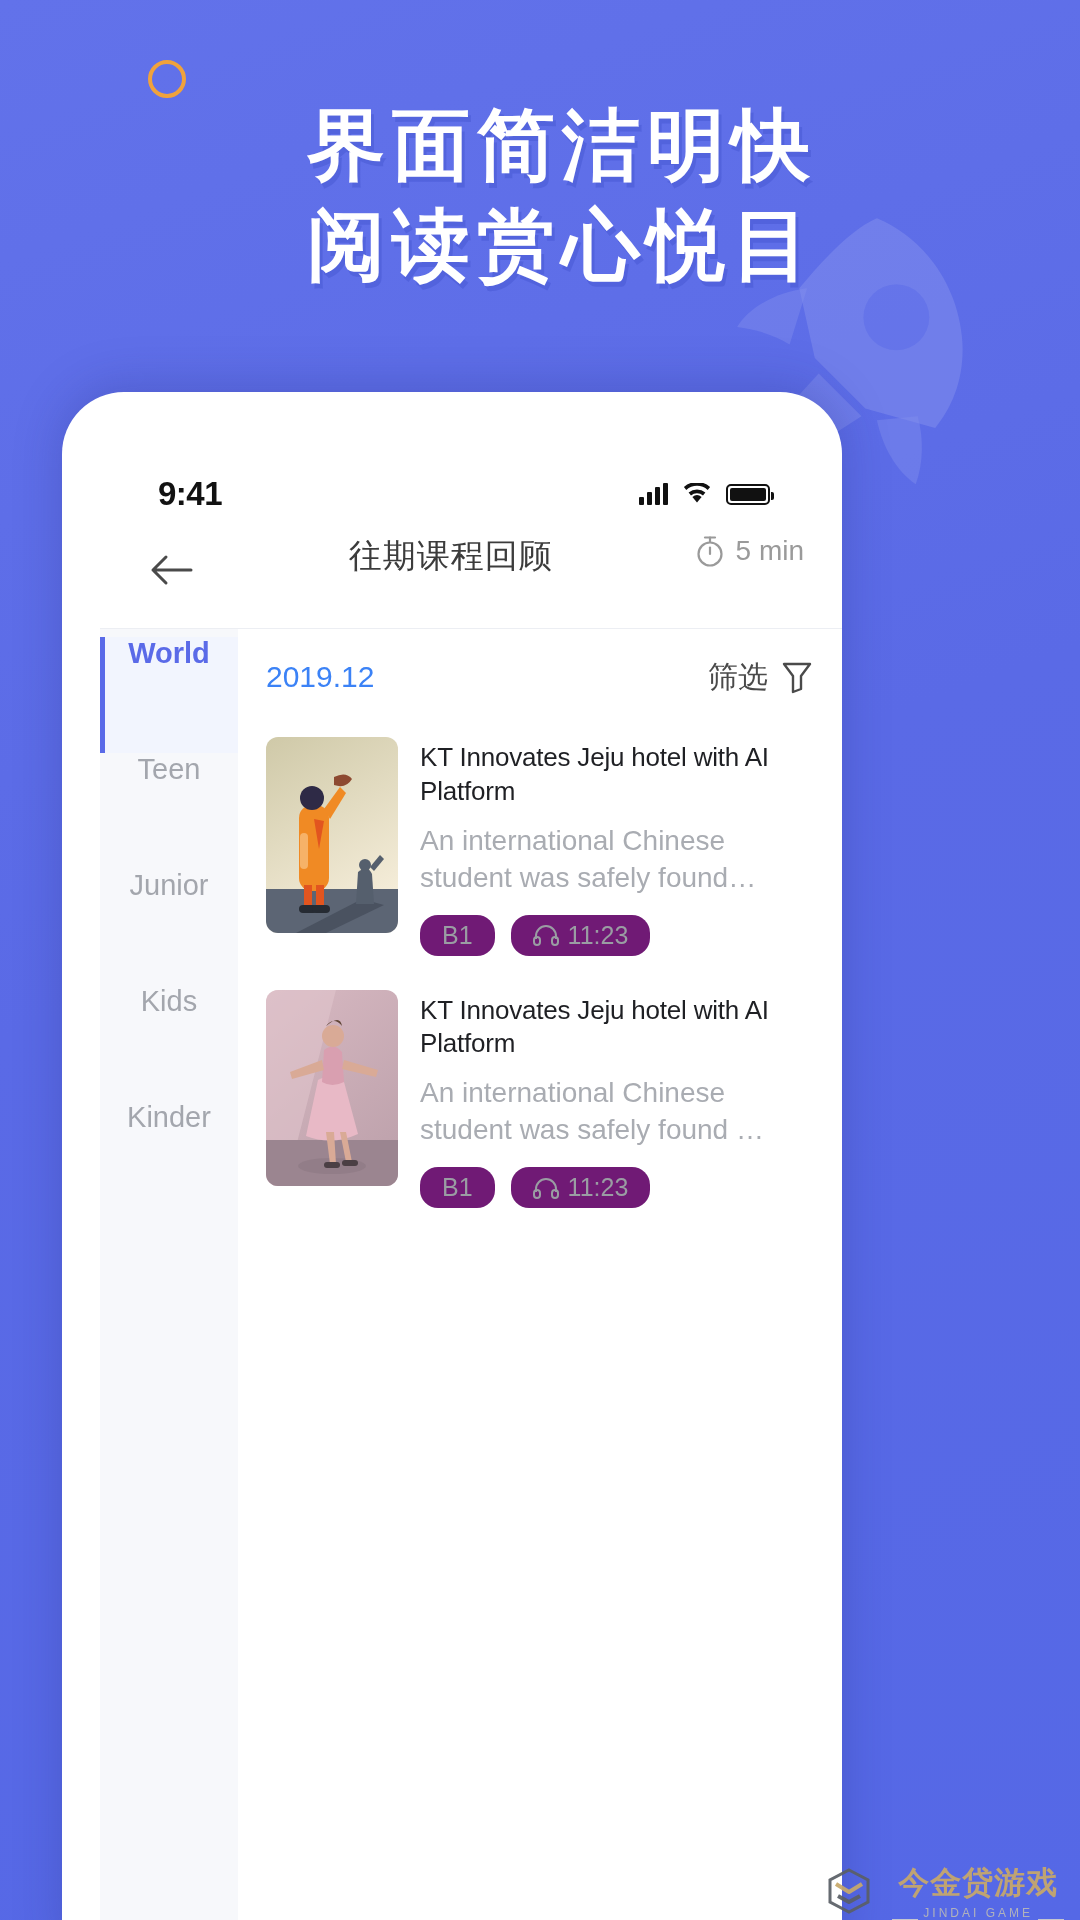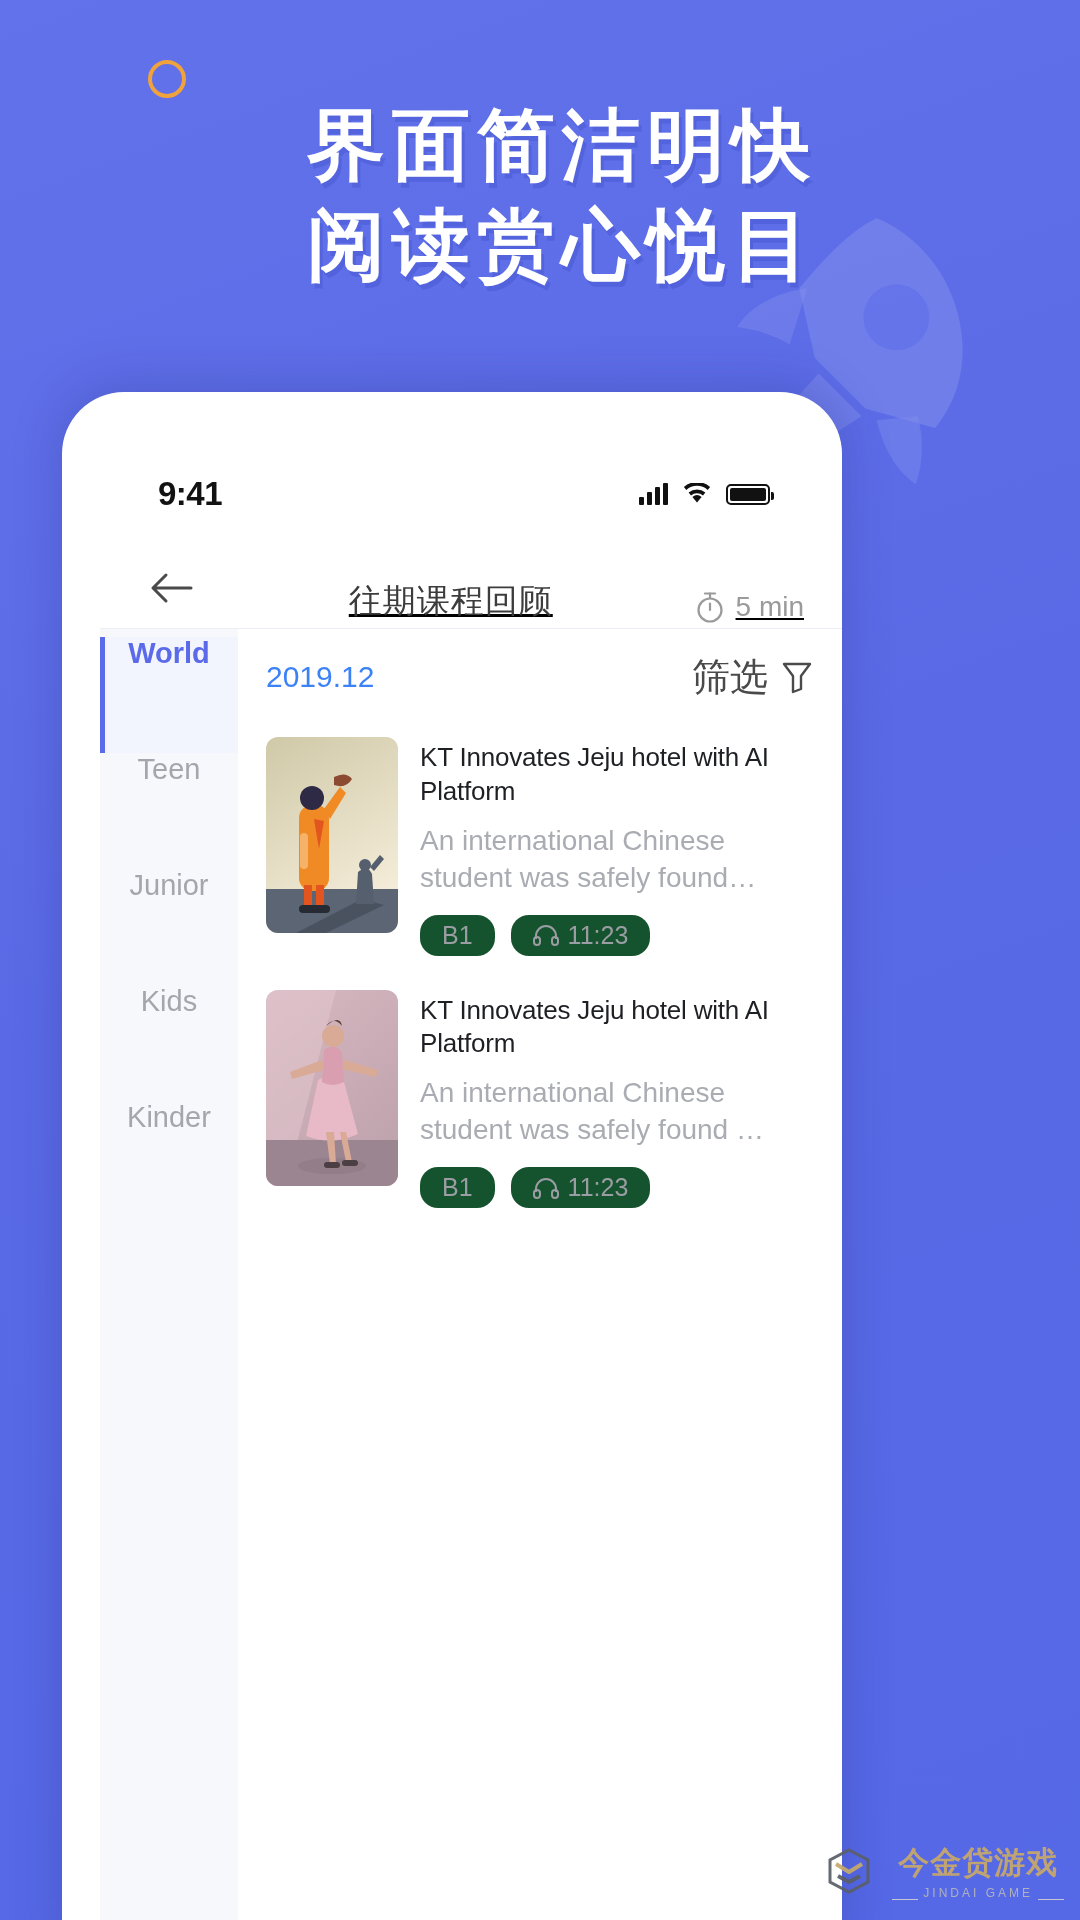--- a/index.html
+++ b/index.html
@@ -91,23 +91,22 @@
   .batt::after{
     content:""; position:absolute; right:-6px; top:6px;
     width:3px; height:8px; background:#111; border-radius:0 2px 2px 0;
   }
   .batt span{ display:block; height:100%; width:100%; background:#111; border-radius:2px; }
 
   
   .navbar {
     position:absolute; left:10px; right:0; top:120px;
     height:90px;
-    display:flex; align-items:flex-end;
+    display:flex; align-items:flex-start;
     padding:0 20px 0 26px;
-    text-decoration:underline;
   }
   .back-btn {
     width:72px; height:72px;
     display:flex; align-items:center; justify-content:center;
     color:#4a4a4a;
   }
   .nav-title {
     flex:1; text-align:center;
     font-size:33px; color:#3c3c3c; letter-spacing:1px;
   }
@@ -142,48 +141,48 @@
   .side-item.active::before {
     content:""; position:absolute; left:0; top:0; bottom:0;
     width:5px; background:#5a6ae8;
   }
 
   .list-pane { flex:1; background:#fff; padding:0 28px 0 28px; }
   .list-head {
     height:96px; display:flex; align-items:center; justify-content:space-between;
   }
   .list-date { font-size:30px; color:#3b82f6; }
-  .filter-btn { display:flex; align-items:center; gap:12px; font-size:38px; color:#4a4a4a; }
+  .filter-btn { display:flex; align-items:center; gap:12px; font-size:30px; color:#4a4a4a; }
 
   .card { display:flex; gap:22px; padding:12px 0 22px 0; }
   .thumb {
     width:132px; height:196px; flex:0 0 132px;
     border-radius:12px; overflow:hidden;
     position:relative;
   }
   .thumb svg { display:block; width:100%; height:100%; }
   .card-body { flex:1; min-width:0; padding-top:4px; }
   .card-title {
     font-size:26px; font-weight:normal; color:#1f2024;
     line-height:1.3; letter-spacing:-.2px;
   }
   .card-desc {
     margin-top:14px;
     font-size:28px; color:#a9acb2; line-height:1.32;
   }
   .chips { margin-top:18px; display:flex; gap:16px; }
   .chip {
-    background:#14532d; color:#9a9da3;
+    background:#701a75; color:#9a9da3;
     border-radius:18px; padding:6px 22px;
     font-size:25px; display:flex; align-items:center; gap:9px;
   }
 
   
   .watermark {
-    position:absolute; right:16px; bottom:20px;
+    position:absolute; right:16px; bottom:0;
     display:flex; align-items:center; gap:18px;
     opacity:.92;
   }
   .wm-text { display:flex; flex-direction:column; align-items:center; }
   .wm-main { font-size:31px; font-weight:bold; color:#c8a96a; letter-spacing:1px; }
   .wm-sub {
     font-size:12px; color:#b8b8b8; letter-spacing:3px; margin-top:2px;
     display:flex; align-items:flex-end; gap:5px; white-space:nowrap;
   }
   .wm-sub::before, .wm-sub::after {

